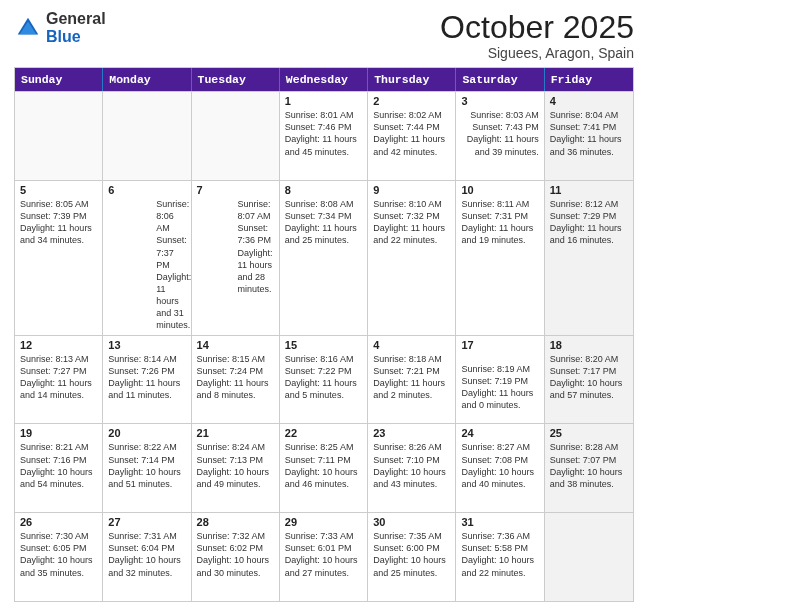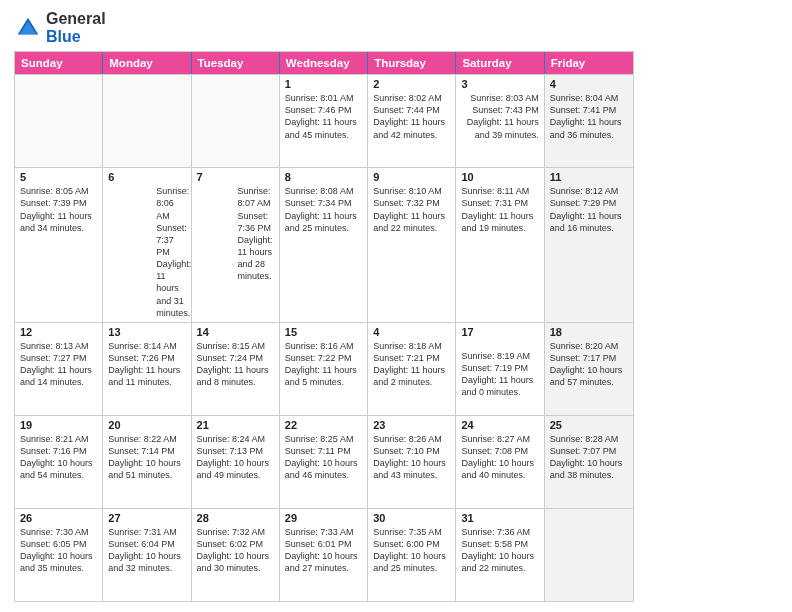--- a/index.html
+++ b/index.html
@@ -54,21 +54,22 @@
     }
     .calendar {
       flex: 1;
       display: flex;
       flex-direction: column;
       border: 1px solid #ccc;
     }
     .cal-header-row {
       display: grid;
       grid-template-columns: repeat(7, 1fr);
-      background: #ec4899;
+      background: #4c1d95;
+      font-family: Liberation Mono, monospace;
     }
     .cal-header-cell {
       color: #fff;
       font-size: 11.5px;
       font-weight: bold;
       padding: 5px 6px;
       text-align: left;
       border-right: 1px solid #2979c9;
     }
     .cal-header-cell:last-child { border-right: none; }
@@ -115,20 +116,24 @@
   <div class="header">
     <div class="logo">
       <svg class="logo-icon" viewBox="0 0 30 30">
         <polygon points="15,4 26,22 4,22" fill="#1565c0"></polygon>
         <polygon points="15,8 24,22 6,22" fill="#42a5f5" opacity="0.6"></polygon>
       </svg>
       <div class="logo-text">
         <span class="logo-general">General</span><br>
         <span class="logo-blue">Blue</span>
       </div>
+    </div>
+    <div class="title-block">
+      <div class="month-title">October 2025</div>
+      <div class="location-title">Siguees, Aragon, Spain</div>
     </div>
   </div>
 
   <div class="calendar">
     <div class="cal-header-row">
     <div class="cal-header-cell">Sunday</div>
         <div class="cal-header-cell">Monday</div>
         <div class="cal-header-cell">Tuesday</div>
         <div class="cal-header-cell">Wednesday</div>
         <div class="cal-header-cell">Thursday</div>

